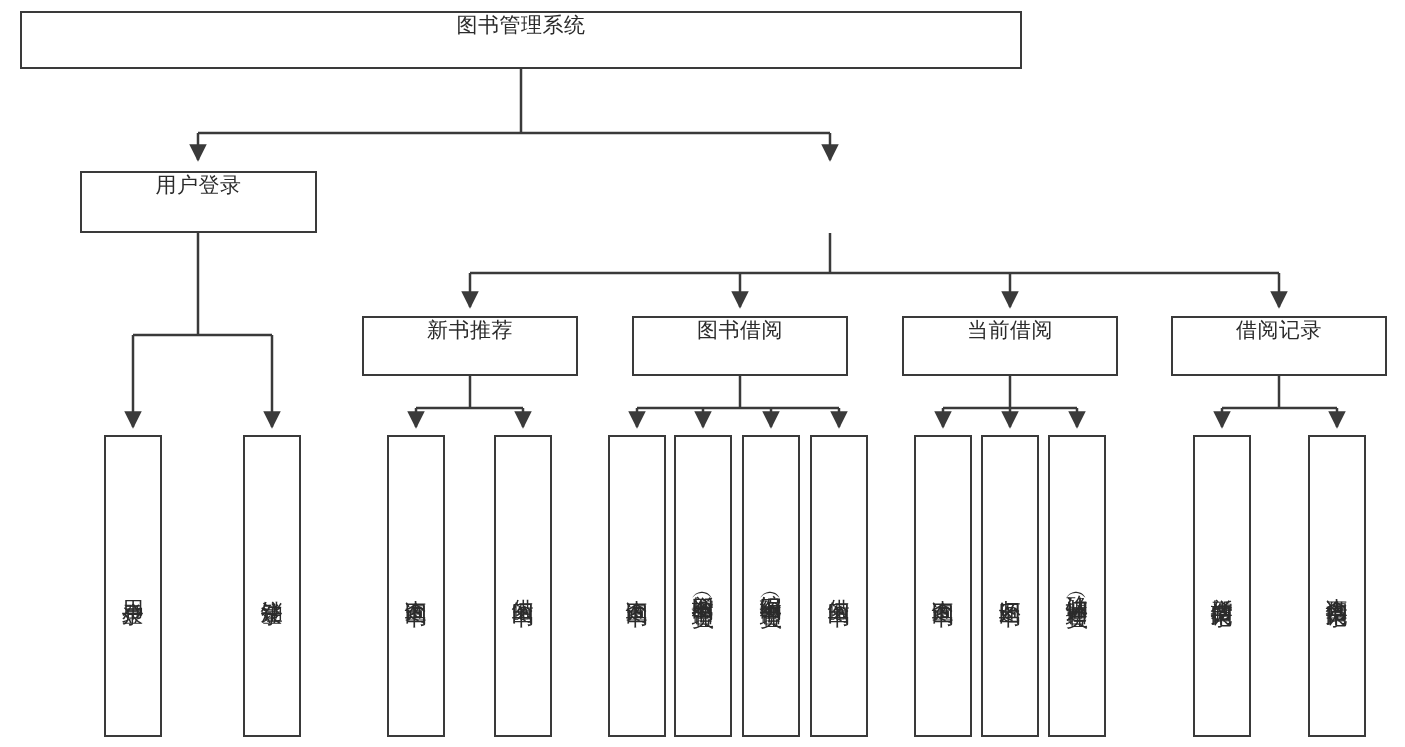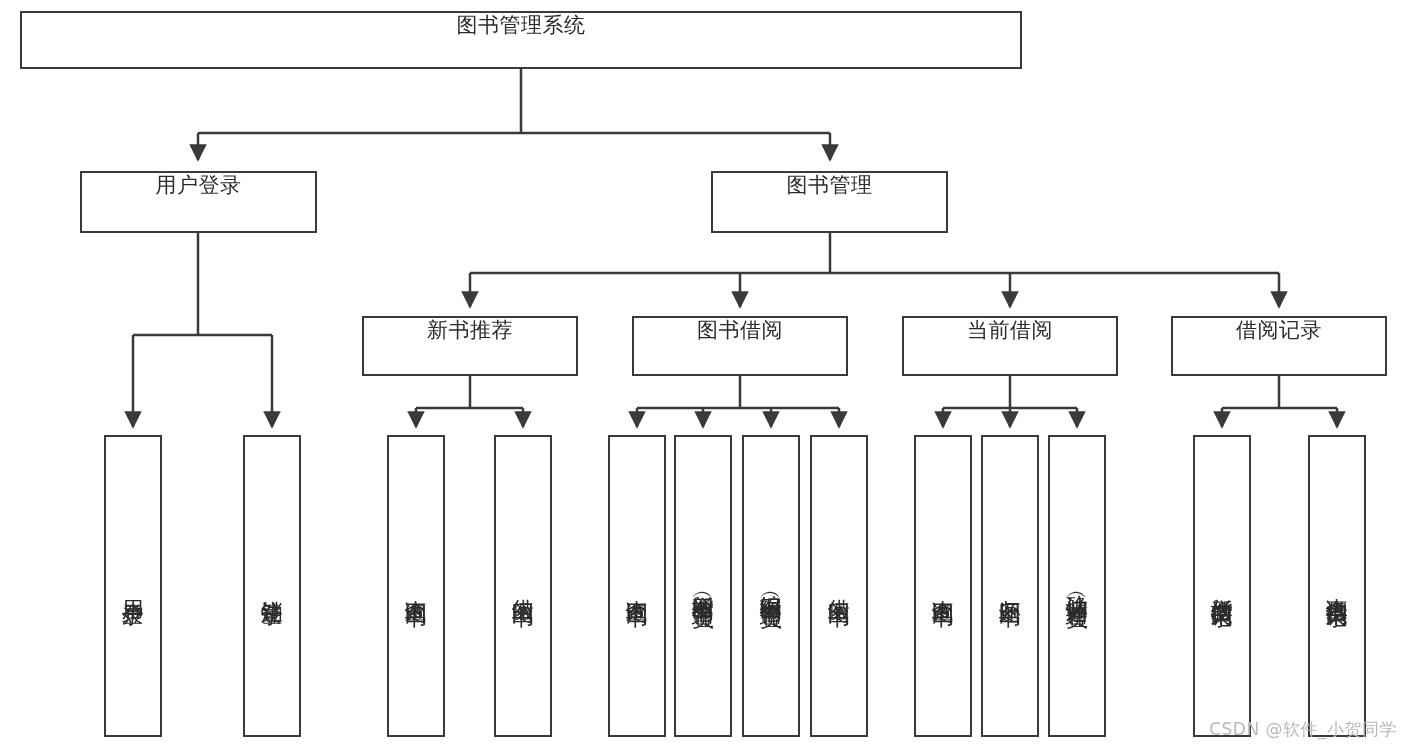--- a/index.html
+++ b/index.html
@@ -120,23 +120,20 @@
     </g>
   </svg>
 
   <div class="node horiz" style="left:20px; top:11px; width:1002px; height:58px;">
     <span>图书管理系统</span>
   </div>
 
   <div class="node horiz" style="left:80px; top:171px; width:237px; height:62px;">
     <span>用户登录</span>
   </div>
-  <div class="node horiz" style="left:711px; top:171px; width:237px; height:62px;">
-    <span>图书管理</span>
-  </div>
 
   <div class="node horiz" style="left:632px; top:316px; width:216px; height:60px;">
     <span>图书借阅</span>
   </div>
   <div class="node horiz" style="left:362px; top:316px; width:216px; height:60px;">
     <span>新书推荐</span>
   </div>
   <div class="node horiz" style="left:1171px; top:316px; width:216px; height:60px;">
     <span>借阅记录</span>
   </div>
@@ -181,15 +178,14 @@
     <span>确认归还（管理员）</span>
   </div>
 
   <div class="node vert" style="left:1193px; top:435px; width:58px; height:302px;">
     <span>新增借阅记录</span>
   </div>
   <div class="node vert" style="left:1308px; top:435px; width:58px; height:302px;">
     <span>查询借阅记录</span>
   </div>
 
-  <div class="watermark">CSDN @软件_小贺同学</div>
 
 </div>
 
 </body></html>

